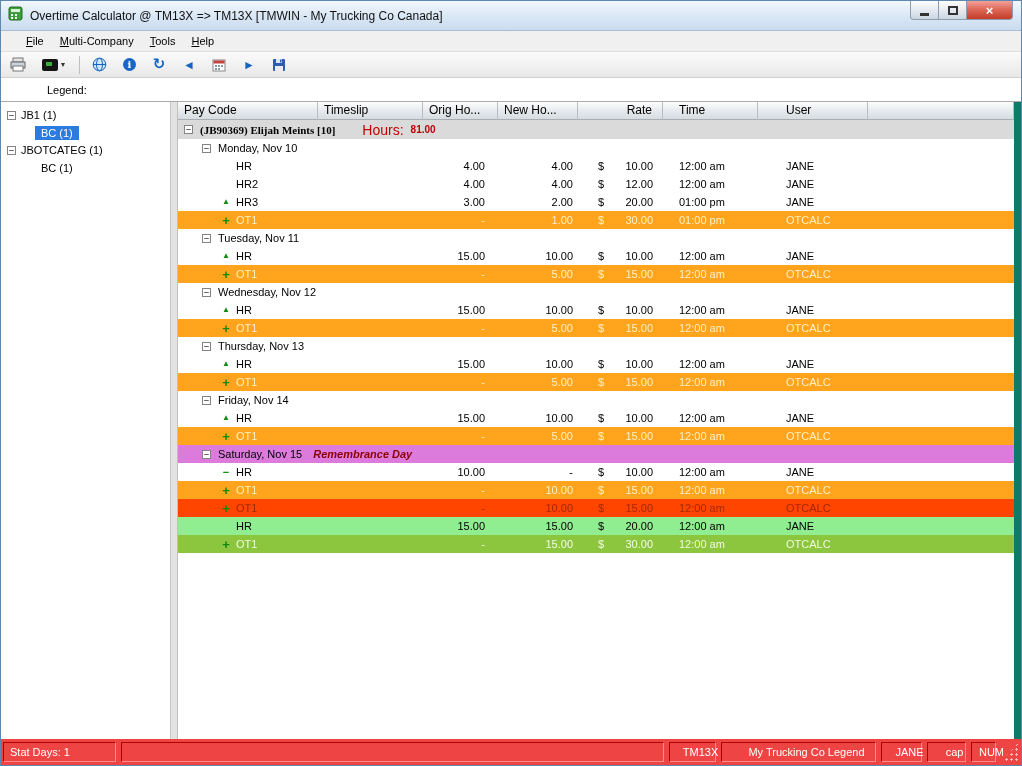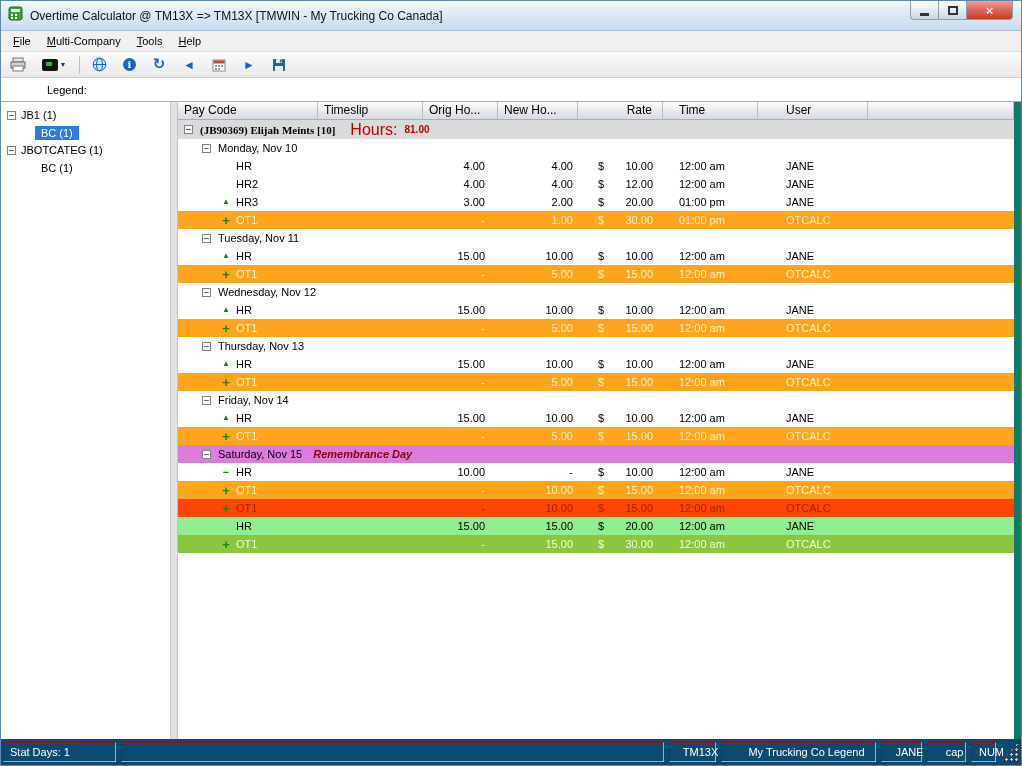--- a/index.html
+++ b/index.html
@@ -12,21 +12,21 @@
   .titlebar .title { font-size:12px; color:#111; }
   .winbtns { position:absolute; top:0; right:8px; display:flex; }
   .wbtn { height:19px; border:1px solid #8E9CAD; border-top:none; display:flex; align-items:center; justify-content:center; background:linear-gradient(#FDFDFD,#E8EDF3 45%,#CBD6E2); }
   .wbtn.min { width:29px; border-radius:0 0 0 4px; }
   .wbtn.max { width:28px; border-left:none; }
   .wbtn.close { width:46px; border-left:none; border-radius:0 0 4px 0; background:linear-gradient(#F2A198,#DE6A5A 45%,#C33C27); color:#fff; font-weight:bold; font-size:13px; }
   .glyph-min { width:9px; height:3px; background:#333; margin-top:8px; }
   .glyph-max { width:10px; height:9px; border:2px solid #333; }
 
   
-  .menubar { height:21px; background:#F0F0F0; border-bottom:1px solid #E0E0E0; display:flex; align-items:center; padding-left:4px; flex:0 0 auto; }
+  .menubar { height:21px; background:#F0F0F0; border-bottom:1px solid #E0E0E0; display:flex; align-items:center; padding-left:17px; flex:0 0 auto; }
   .menu-item { font-size:11px; padding:2px 8px; color:#000; cursor:default; }
   .mkey { text-decoration:underline; }
 
   
   .toolbar { height:26px; background:linear-gradient(#FBFBFB,#E8E8E8); border-bottom:1px solid #D0D0D0; display:flex; align-items:center; padding-left:6px; gap:8px; flex:0 0 auto; }
   .tbtn { width:22px; height:20px; display:flex; align-items:center; justify-content:center; }
   .tbtn.wide { width:34px; gap:2px; }
   .tsep { width:1px; height:18px; background:#BFBFBF; }
   .chev { color:#1464C0; font-size:12px; line-height:1; }
   .refresh-glyph { color:#1464C0; font-size:15px; font-weight:bold; line-height:1; font-family:"DejaVu Sans", sans-serif; }
@@ -58,21 +58,21 @@
   .grid-header { height:18px; flex:0 0 auto; }
   .gh-cell { background:linear-gradient(#FDFDFD,#E3E7EB 60%,#D7DCE1); border-right:1px solid #B9BEC4; border-bottom:1px solid #A9AEB4; font-size:12px; color:#000; padding:1px 0 0 6px; white-space:nowrap; overflow:hidden; }
   .gh-cell.num { text-align:left; }
   .gh-cell.rate { text-align:right; padding-right:10px; }
   .gh-cell.time { padding-left:16px; }
   .gh-cell.user { padding-left:28px; }
   .grid-body { flex:1 1 auto; overflow:hidden; }
 
   .group-row { height:19px; background:#DADADA; display:flex; align-items:center; gap:7px; padding-left:6px; font-size:11px; }
   .group-title { font-weight:bold; color:#000;font-family:Liberation Serif, serif; }
-  .hours-label { color:#C00000; font-size:16px; margin-left:8px; }
+  .hours-label { color:#C00000; font-size:14px; margin-left:20px; }
   .hours-value { color:#C00000; font-size:10px; font-weight:bold; }
 
   .day-row { height:18px; display:flex; align-items:center; gap:7px; padding-left:24px; font-size:11px; background:#fff; }
   .day-label { font-weight:normal; color:#000; }
   .day-row.holiday { background:#DD7BDD; }
   .holiday-label { font-weight:bold; font-style:italic; color:#8B0000; margin-left:4px; }
 
   .grid-row { height:18px; align-items:center; font-size:11px; color:#000; }
   .cell { white-space:nowrap; overflow:hidden; }
   .code-cell { display:flex; align-items:center; padding-left:42px; gap:4px; }
@@ -86,21 +86,21 @@
   .time-cell { padding-left:16px; }
   .user-cell { padding-left:28px; }
 
   .style-plain { background:#fff; color:#000; }
   .style-daily_ot { background:#FFA41C; color:#FFF0C4; }
   .style-weekly_ot { background:#FF4500; color:#A62800; }
   .style-timesheet { background:#90EE90; color:#000; }
   .style-timesheet_ot { background:#8CC63F; color:#F2FADF; }
 
   
-  .statusbar { height:26px; background:#0c4a6e; display:flex; align-items:stretch; padding:3px 2px; gap:5px; flex:0 0 auto;justify-content:space-between; }
+  .statusbar { height:26px; background:#ef4444; display:flex; align-items:stretch; padding:3px 2px; gap:5px; flex:0 0 auto;justify-content:space-between; }
   .seg { border:1px solid; border-color:#B00000 #FF8A8A #FF8A8A #B00000; color:#fff; font-size:11px; display:flex; align-items:center; justify-content:center; white-space:nowrap;padding-left:16px; }
   .seg.left { justify-content:flex-start; padding-left:6px; width:113px; }
   .seg.spacer { flex:1 1 auto; }
   .seg.s1 { width:47px; } .seg.s2 { width:155px; } .seg.s3 { width:41px; } .seg.s4 { width:39px; } .seg.s5 { width:25px; }
   .grip { width:18px; background-image:radial-gradient(#FFB6B6 1.2px, transparent 1.3px); background-size:5px 5px; background-position:bottom right; clip-path:polygon(100% 0,100% 100%,0 100%); }
 </style>
 </head>
 <body>
 
 <div class="window">

